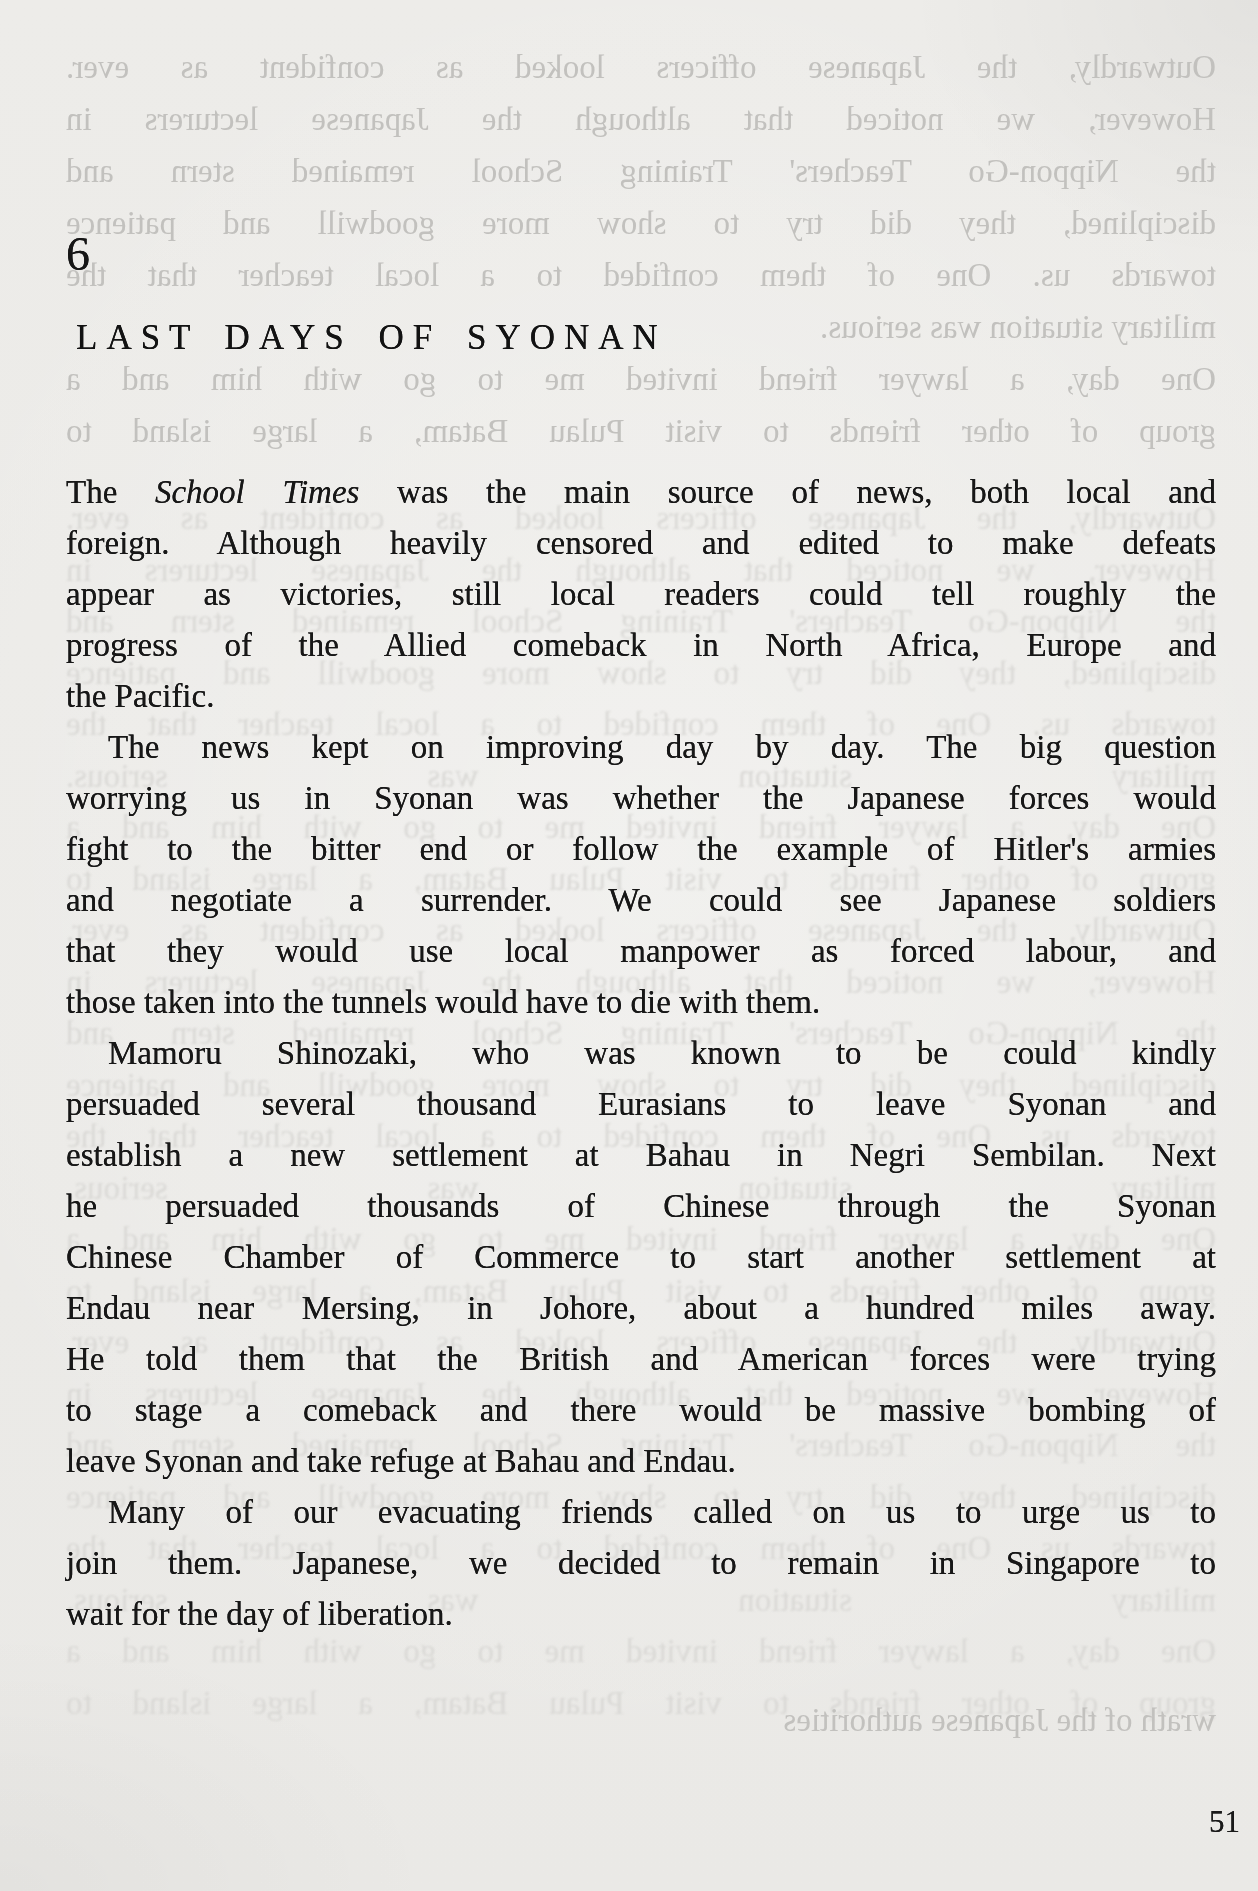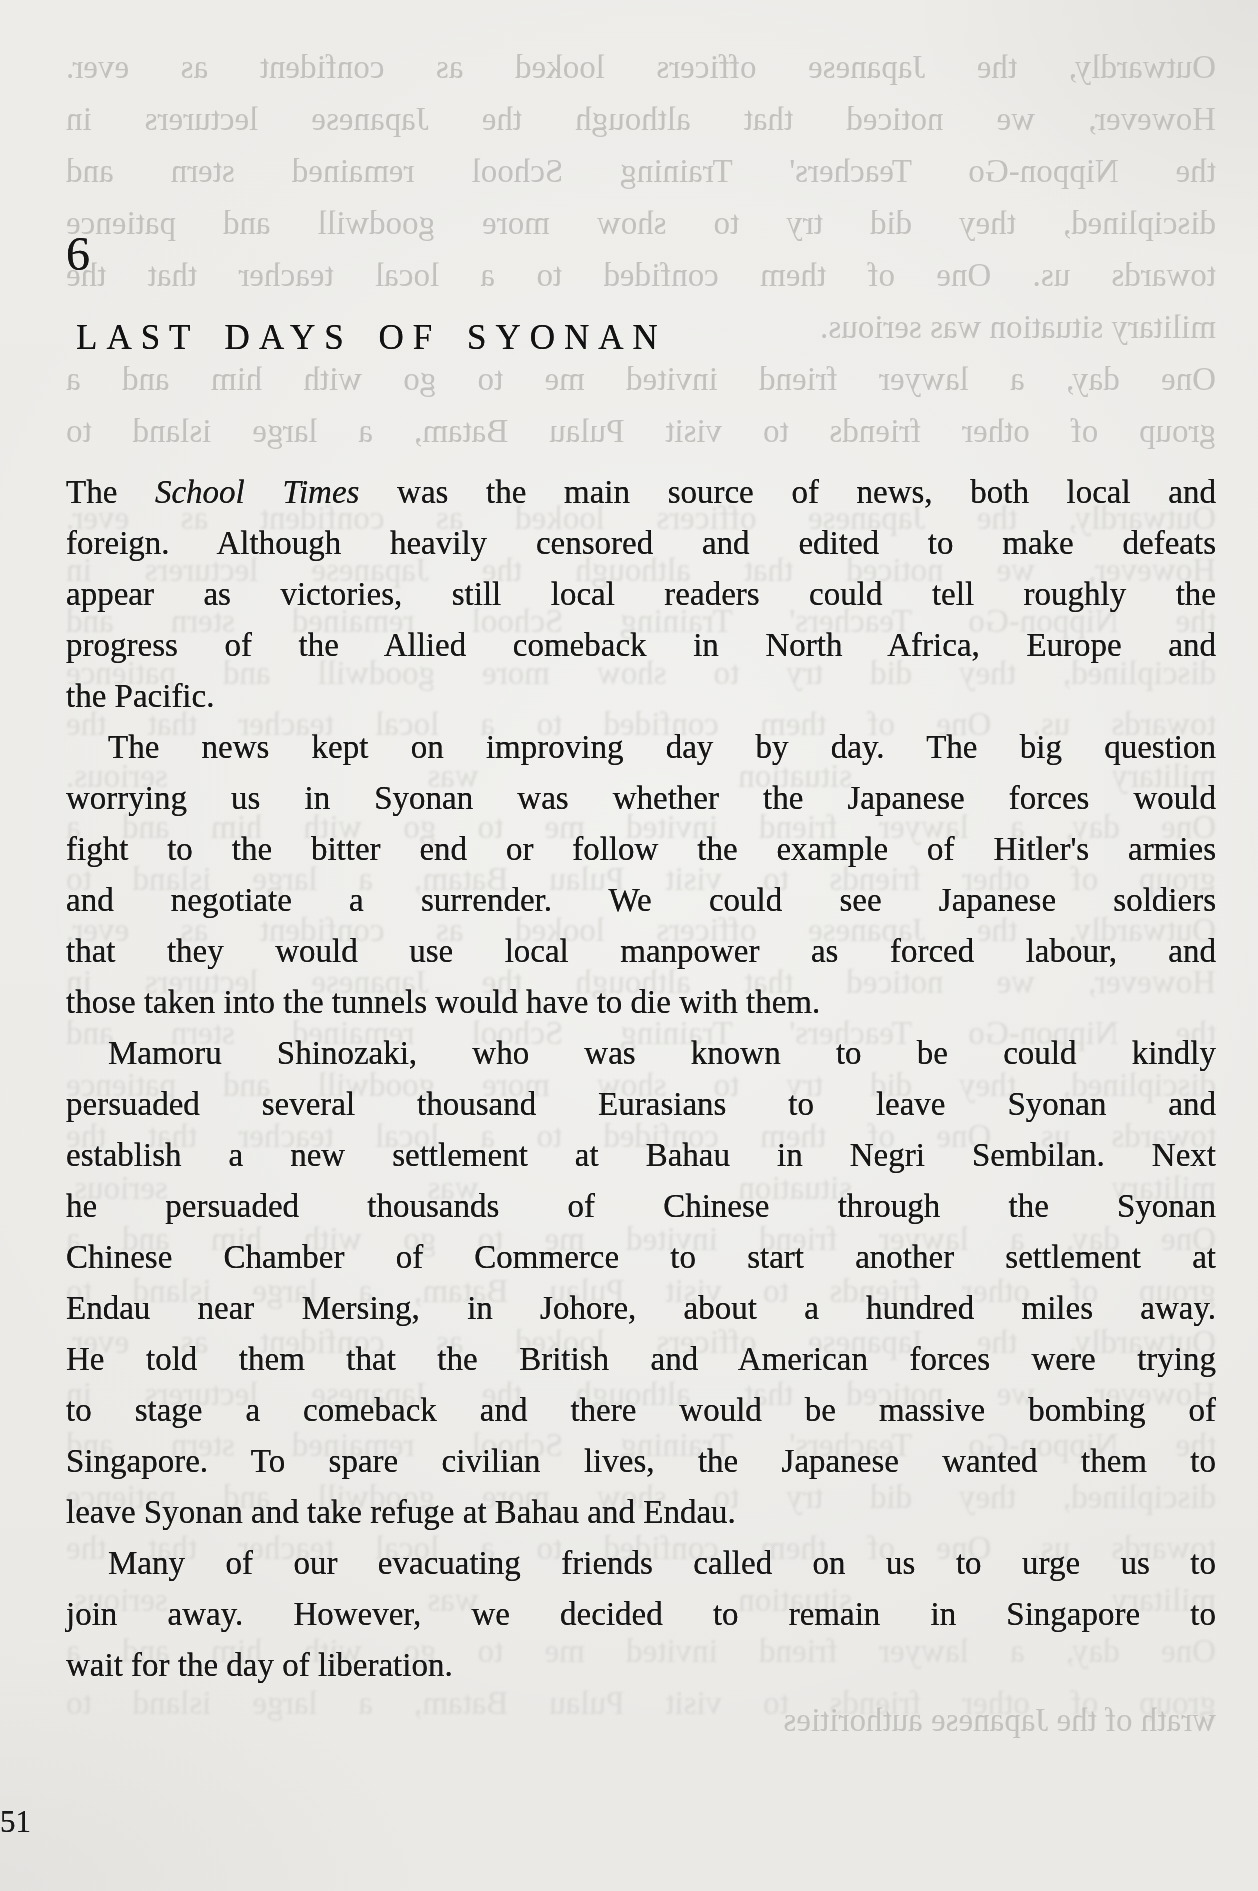--- a/index.html
+++ b/index.html
@@ -45,21 +45,21 @@
   }
   .body-line{
     font-size:33px;line-height:51px;height:51px;
     text-align:justify;text-align-last:justify;
     text-shadow:0 0 0.45px #171717;
   }
   .body-line.last{text-align-last:left;}
   .body-line.indent{text-indent:42px;}
   .page-number{
     position:absolute;left:0;top:1804px;width:1240px;
-    text-align:left;font-size:31px;color:#1a1a1a;
+    text-align:right;font-size:31px;color:#1a1a1a;
     text-shadow:0 0 0.4px #1a1a1a;
   }
 </style>
 </head>
 <body>
 
 <div class="page">
   <div class="bleed-layer">
       <div class="bleed-line bleed-strong" style="top: 42px;">Outwardly, the Japanese officers looked as confident as ever.</div>
       <div class="bleed-line bleed-strong" style="top: 94px;">However, we noticed that although the Japanese lecturers in</div>
@@ -115,23 +115,22 @@
       </div>
       <div>
         <div class="body-line indent">Mamoru Shinozaki, who was known to be could kindly</div>
         <div class="body-line">persuaded several thousand Eurasians to leave Syonan and</div>
         <div class="body-line">establish a new settlement at Bahau in Negri Sembilan. Next</div>
         <div class="body-line">he persuaded thousands of Chinese through the Syonan</div>
         <div class="body-line">Chinese Chamber of Commerce to start another settlement at</div>
         <div class="body-line">Endau near Mersing, in Johore, about a hundred miles away.</div>
         <div class="body-line">He told them that the British and American forces were trying</div>
         <div class="body-line">to stage a comeback and there would be massive bombing of</div>
-        <div class="body-line">Singapore. To spare civilian lives, the Japanese wanted them to</div>
         <div class="body-line last">leave Syonan and take refuge at Bahau and Endau.</div>
       </div>
       <div>
         <div class="body-line indent">Many of our evacuating friends called on us to urge us to</div>
-        <div class="body-line">join away. However, we decided to remain in Singapore to</div>
+        <div class="body-line">join them. Japanese, we decided to remain in Singapore to</div>
         <div class="body-line last">wait for the day of liberation.</div>
       </div>
     </div>
   <div class="page-number">51</div>
 </div>
 
 </body></html>

